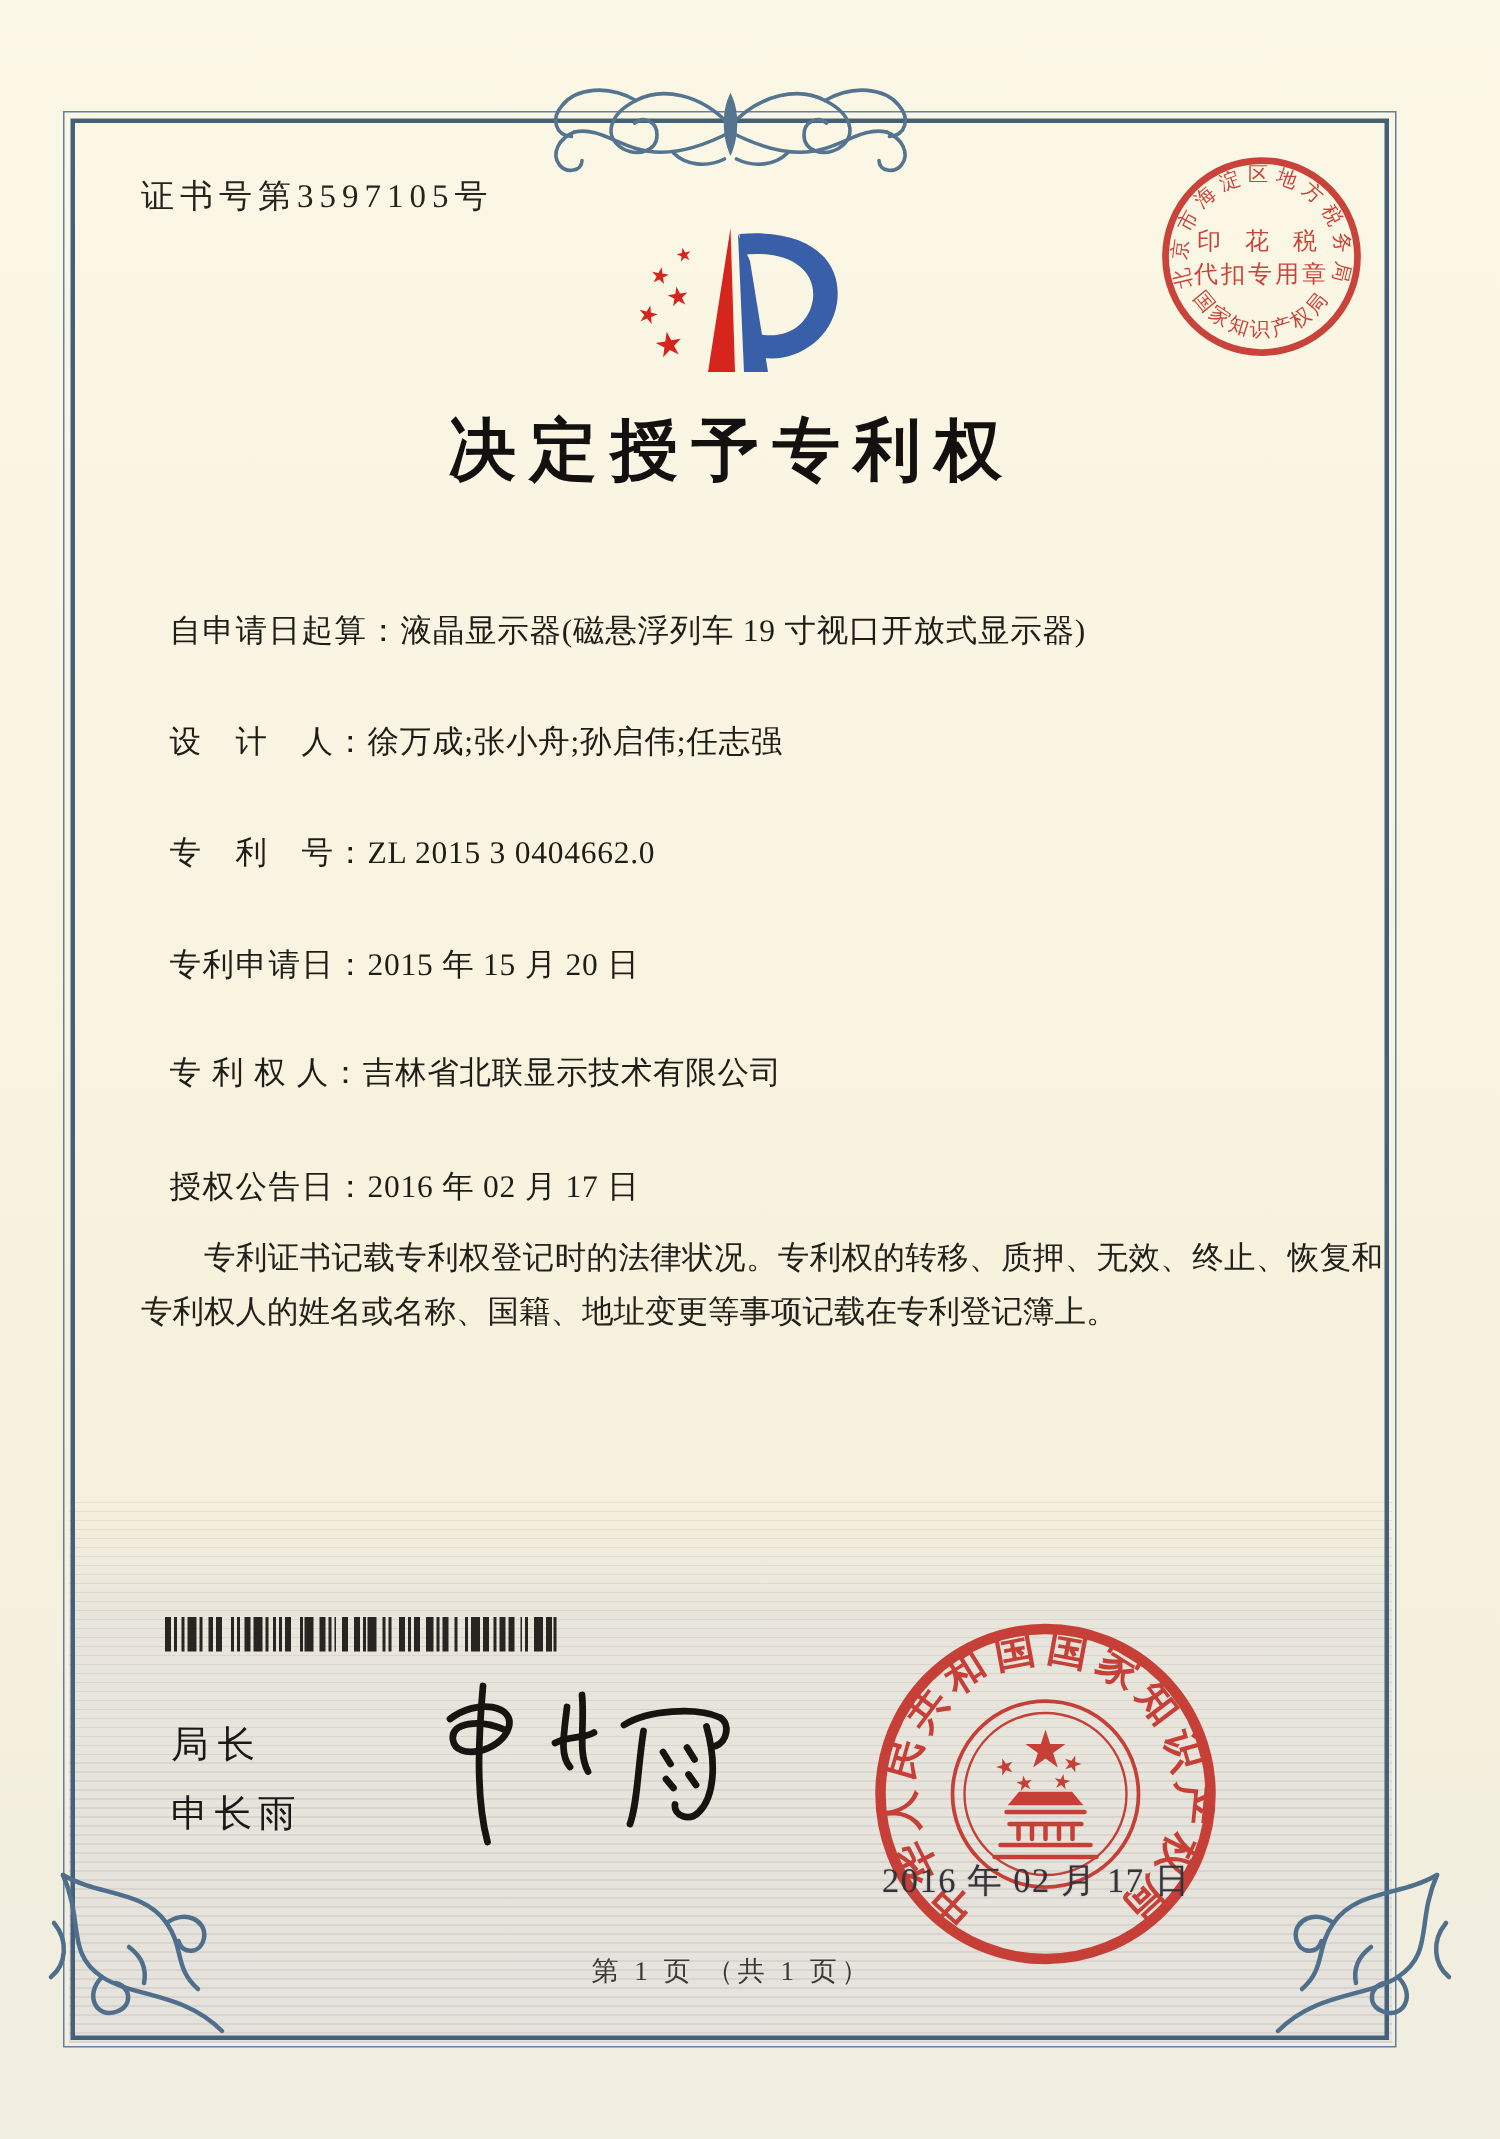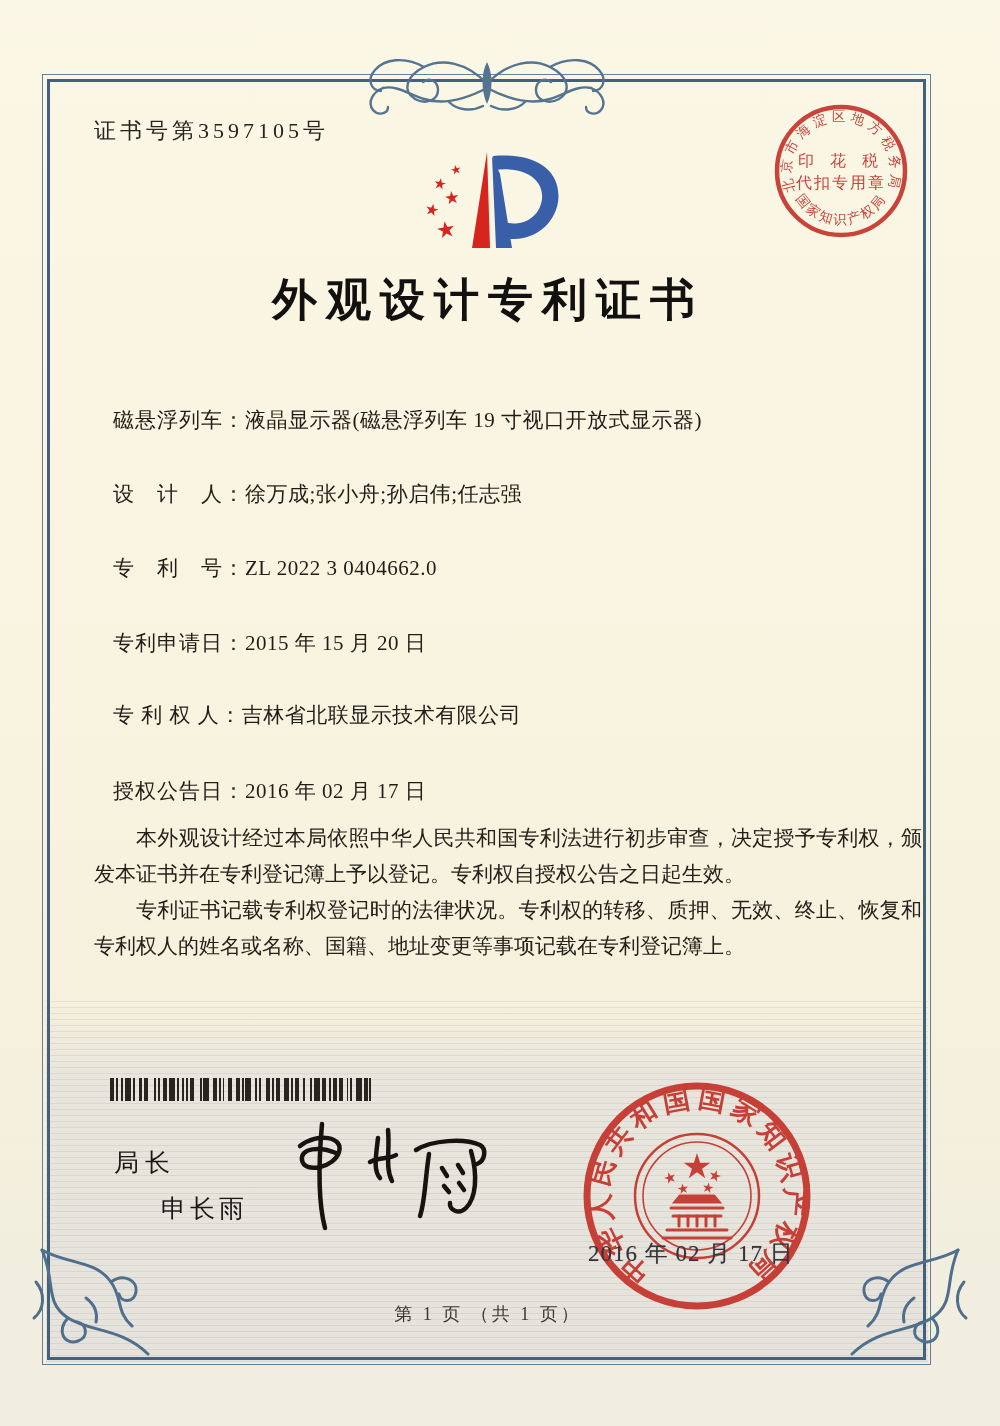--- a/index.html
+++ b/index.html
@@ -47,21 +47,21 @@
     text-align:justify;color:#23211b;
   }
   .body-text p{margin:0;text-indent:2em;}
   .barcode{
     left:110px;top:1078px;width:262px;height:23px;display:flex;align-items:stretch;
   }
   .barcode .bar{background:#27251f;height:100%;}
   .director-title{left:114px;top:1146px;font-size:25px;letter-spacing:6px;color:#1b1916;
     font-family:Liberation Serif, serif;}
   .director-name{left:114px;top:1192px;font-size:25px;letter-spacing:4px;color:#1b1916;
-    font-family:"Liberation Sans","DejaVu Sans",sans-serif;margin-left:47px;}
+    font-family:"Liberation Sans","DejaVu Sans",sans-serif;}
   .seal-date{
     left:588px;top:1238px;font-size:23px;letter-spacing:1px;color:#35333a;z-index:6;
     text-shadow:0 0 1px rgba(60,60,70,.4);
   }
   .footer{
     left:46px;top:1302px;width:884px;text-align:center;
     font-size:18px;letter-spacing:3px;color:#3a3833;
   }
   svg{overflow:visible;}
   .stamp-text{fill:#c5342c;font-family:"Liberation Serif","DejaVu Serif",serif;}
@@ -131,59 +131,58 @@
 
     <path d="M97,8 L82,104 L100,104 Z" fill="#d6251d"></path>
 
     <use href="#st" transform="translate(66,26) scale(5) rotate(-12)" fill="#d6251d"></use>
     <use href="#st" transform="translate(50,40) scale(6) rotate(10)" fill="#d6251d"></use>
     <use href="#st" transform="translate(62,54) scale(7) rotate(-8)" fill="#d6251d"></use>
     <use href="#st" transform="translate(42,66) scale(6.5) rotate(14)" fill="#d6251d"></use>
     <use href="#st" transform="translate(56,86) scale(9) rotate(-10)" fill="#d6251d"></use>
   </svg>
 
-  <div class="abs title">外观设计专利证书</div>
+  <div class="abs title">决定授予专利权</div>
 
   <svg class="abs" style="left:756px;top:86px;opacity:.92;" width="170" height="170" viewBox="0 0 170 170">
     <circle cx="85" cy="85" r="64" fill="none" stroke="#c5342c" stroke-width="4.5"></circle>
     <defs>
       <path id="taxArcTop" d="M 39.7,106 A 50 50 0 1 1 130.3,106"></path>
       <path id="taxArcBottom" d="M 42,116 A 53 53 0 0 0 128,116"></path>
     </defs>
     <text class="stamp-text" font-size="13.5" letter-spacing="4.5">
       <textPath href="#taxArcTop" startOffset="50%" text-anchor="middle">北京市海淀区地方税务局</textPath>
     </text>
     <text class="stamp-text" x="85" y="80" font-size="16" letter-spacing="6" text-anchor="middle">印 花 税</text>
     <text class="stamp-text" x="85" y="102" font-size="16" letter-spacing="2" text-anchor="middle">代扣专用章</text>
     <text class="stamp-text" font-size="13.5" letter-spacing="2">
       <textPath href="#taxArcBottom" startOffset="50%" text-anchor="middle">国家知识产权局</textPath>
     </text>
   </svg>
 
   <div class="abs field-row row-0">
-    <span class="lab">磁悬浮列车：</span><span class="val">液晶显示器(磁悬浮列车 19 寸视口开放式显示器)</span>
+    <span class="lab">自申请日起算：</span><span class="val">液晶显示器(磁悬浮列车 19 寸视口开放式显示器)</span>
   </div>
   <div class="abs field-row row-1">
     <span class="lab">设　计　人：</span><span class="val">徐万成;张小舟;孙启伟;任志强</span>
   </div>
   <div class="abs field-row row-2">
-    <span class="lab">专　利　号：</span><span class="val">ZL 2022 3 0404662.0</span>
+    <span class="lab">专　利　号：</span><span class="val">ZL 2015 3 0404662.0</span>
   </div>
   <div class="abs field-row row-3">
     <span class="lab">专利申请日：</span><span class="val">2015 年 15 月 20 日</span>
   </div>
   <div class="abs field-row row-4">
     <span class="lab">专 利 权 人：</span><span class="val">吉林省北联显示技术有限公司</span>
   </div>
   <div class="abs field-row row-5">
     <span class="lab">授权公告日：</span><span class="val">2016 年 02 月 17 日</span>
   </div>
 
   <div class="abs body-text">
-    <p>本外观设计经过本局依照中华人民共和国专利法进行初步审查，决定授予专利权，颁发本证书并在专利登记簿上予以登记。专利权自授权公告之日起生效。</p>
     <p>专利证书记载专利权登记时的法律状况。专利权的转移、质押、无效、终止、恢复和专利权人的姓名或名称、国籍、地址变更等事项记载在专利登记簿上。</p>
   </div>
 
   <div class="abs barcode">
       <div class="bar" style="width: 3.82482px; margin-right: 1.91241px;"></div>
       <div class="bar" style="width: 1.91241px; margin-right: 3.82482px;"></div>
       <div class="bar" style="width: 1.91241px; margin-right: 1.91241px;"></div>
       <div class="bar" style="width: 5.73723px; margin-right: 1.91241px;"></div>
       <div class="bar" style="width: 1.91241px; margin-right: 3.82482px;"></div>
       <div class="bar" style="width: 3.82482px; margin-right: 1.91241px;"></div>

